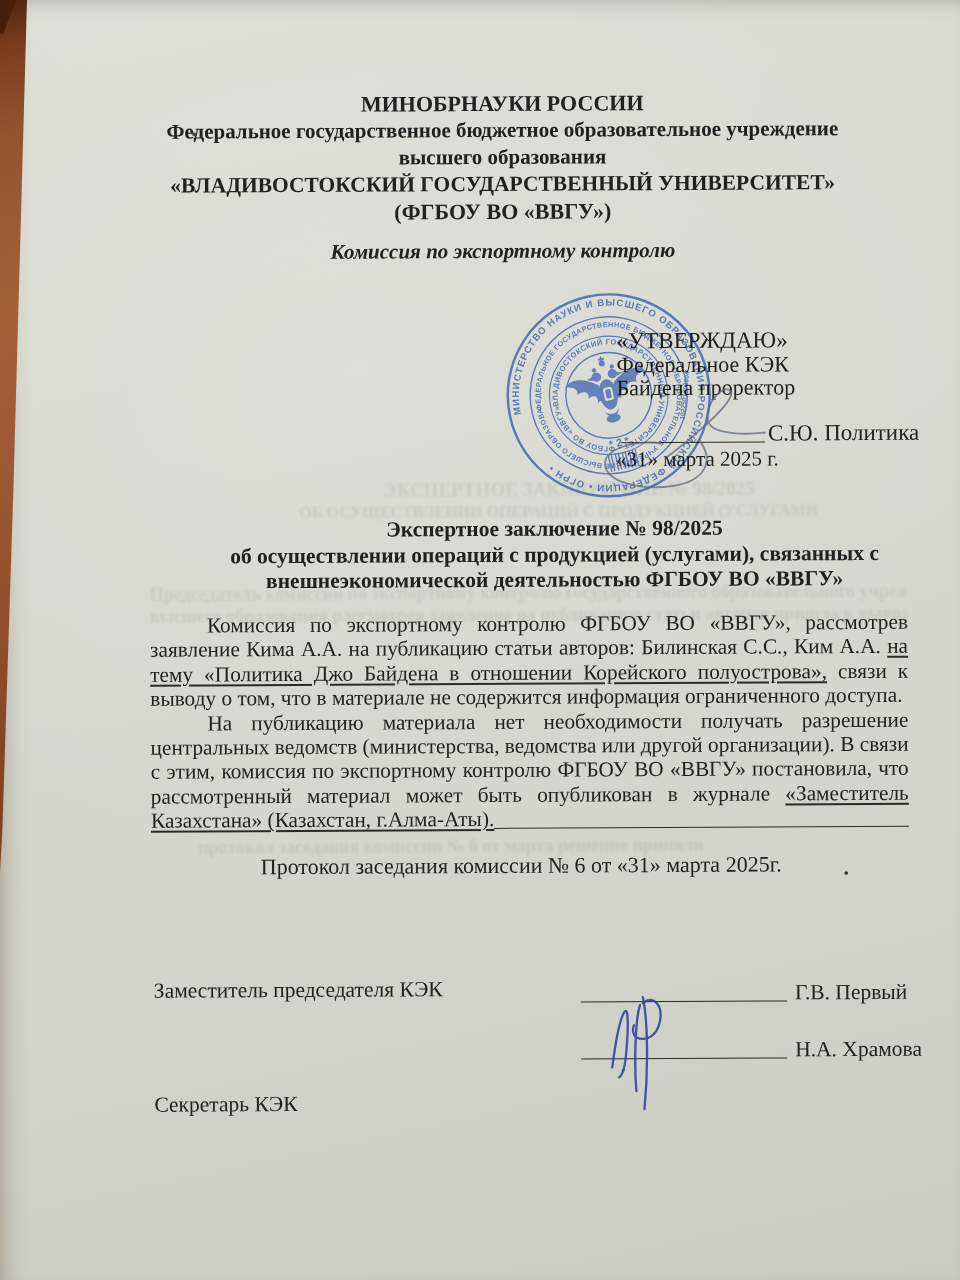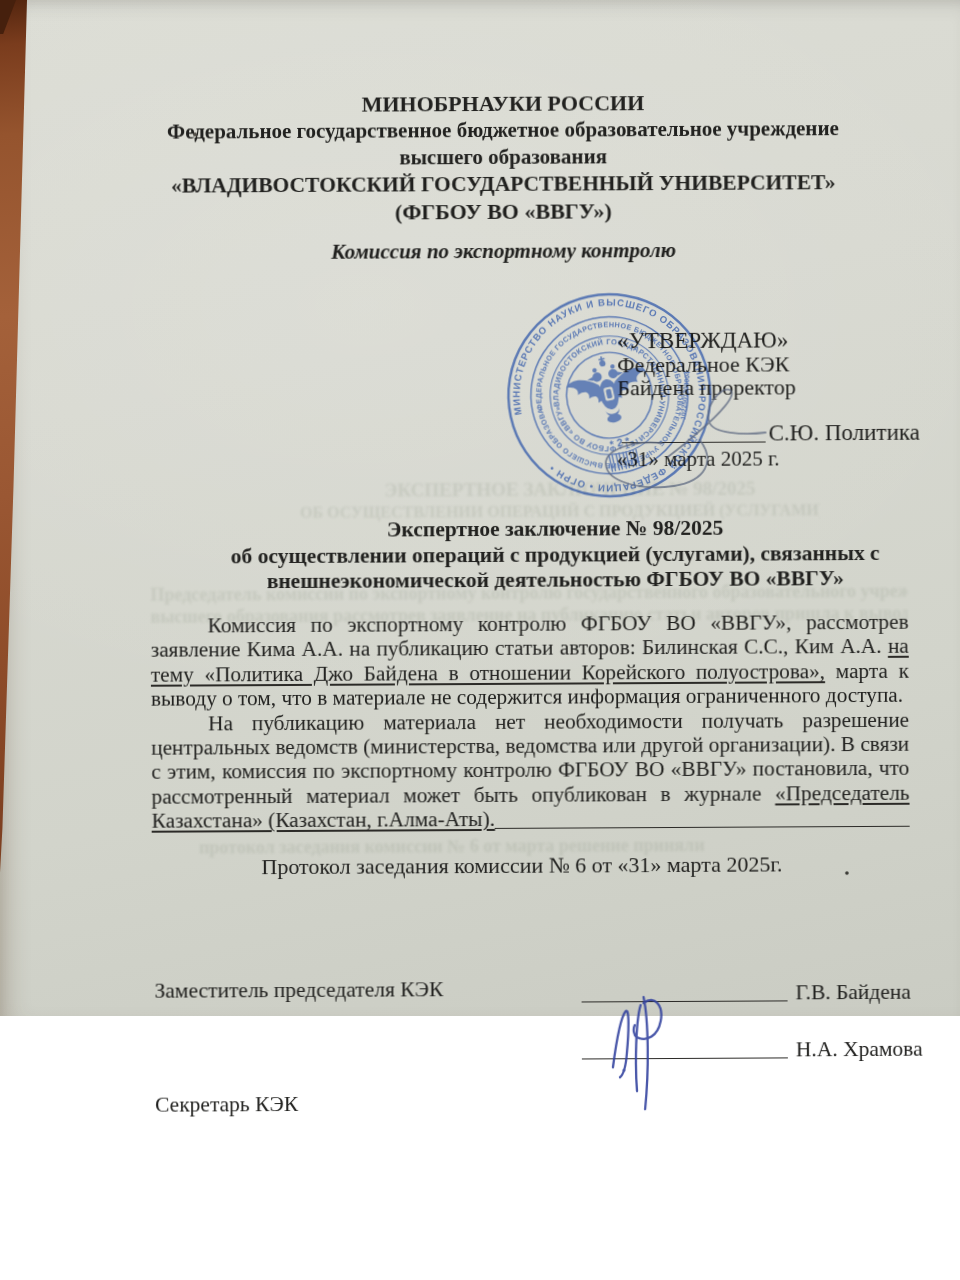--- a/index.html
+++ b/index.html
@@ -1,17 +1,17 @@
 <!DOCTYPE html>
 <html><head>
 <meta charset="utf-8">
 <style>
   html,body{margin:0;padding:0;}
   body{width:960px;height:1280px;overflow:hidden;font-family:"Liberation Serif",serif;}
-  #photo{position:relative;width:960px;height:1016px;background:#8a4c2a;}
+  #photo{position:relative;width:960px;height:1280px;background:#8a4c2a;}
   #sheet{position:absolute;inset:0;
     background:
       radial-gradient(120% 70% at 38% 30%, rgba(255,255,255,.10), rgba(255,255,255,0) 60%),
       linear-gradient(168deg,#dcddd5 0%,#d8d9d1 35%,#d2d4cb 70%,#caccc3 100%);
     box-shadow:inset 22px 0 26px -18px rgba(80,50,25,.30), inset 0 14px 20px -14px rgba(60,60,55,.25);}
   #wood{position:absolute;left:0;top:0;width:27px;height:900px;
     background:linear-gradient(175deg,#53250f 0%,#7a3c1d 5%,#95542e 15%,#a4613a 35%,#9a5733 55%,#8d4b28 75%,#7e4021 92%);
     clip-path:polygon(0 0,100% 0,74% 28%,50% 54%,24% 78%,9% 92%,0 97%);}
   #corner{position:absolute;left:0;top:0;width:16px;height:34px;background:#46200d;
     clip-path:polygon(0 0,100% 0,20% 100%,0 100%);}
@@ -143,41 +143,41 @@
     <div class="title">
       <div>Экспертное заключение № 98/2025</div>
       <div>об осуществлении операций с продукцией (услугами), связанных с</div>
       <div>внешнеэкономической деятельностью ФГБОУ ВО «ВВГУ»</div>
     </div>
 
     <div id="bodytext">
       <div>
           <div class="bline indent"><span>Комиссия по экспортному контролю ФГБОУ ВО «ВВГУ», рассмотрев</span></div>
           <div class="bline"><span>заявление Кима А.А. на публикацию статьи авторов: Билинская С.С., Ким А.А.  </span><span class="u">на</span></div>
-          <div class="bline"><span class="u">тему «Политика Джо Байдена в отношении Корейского полуострова»,</span><span> марта к</span></div>
+          <div class="bline"><span class="u">тему «Политика Джо Байдена в отношении Корейского полуострова»,</span><span> связи к</span></div>
           <div class="bline lastline"><span>выводу о том, что в материале не содержится информация ограниченного доступа.</span></div>
         </div>
       <div>
           <div class="bline indent"><span>На публикацию материала нет необходимости получать разрешение</span></div>
           <div class="bline"><span>центральных ведомств (министерства, ведомства или другой организации). В связи</span></div>
           <div class="bline"><span>с этим, комиссия по экспортному контролю ФГБОУ ВО «ВВГУ» постановила, что</span></div>
-          <div class="bline"><span>рассмотренный материал может быть опубликован в журнале </span><span class="u">«Председатель</span></div>
+          <div class="bline"><span>рассмотренный материал может быть опубликован в журнале </span><span class="u">«Заместитель</span></div>
           <div class="bline lastline flexline">
             <span class="u">Казахстана» (Казахстан, г.Алма-Аты).</span>
             <span class="fillrule"></span>
           </div>
         </div>
     </div>
 
     <div id="protocol">Протокол заседания комиссии № 6 от «31» марта 2025г.</div>
 
     <div class="botlabel" style="top:977px;">Заместитель председателя КЭК</div>
     <div class="sigrow" id="brow1">
       <span class="rule"></span>
-      <span class="nm">Г.В. Байдена</span>
+      <span class="nm">Г.В. Первый</span>
     </div>
     <div class="botlabel" style="top:1091px;">Секретарь КЭК</div>
     <div class="sigrow" id="brow2">
       <span class="rule"></span>
       <span class="nm">Н.А. Храмова</span>
     </div>
 
     <svg id="inkwork" viewBox="0 0 960 1280">
       <g fill="none" stroke="#5d6880" stroke-width="1.8" stroke-linecap="round" opacity=".75">
         <path d="M 766,434 C 742,437 714,434 710,424 C 704,410 720,388 730,391 C 740,395 718,417 700,432 C 688,443 676,452 668,458"></path>

